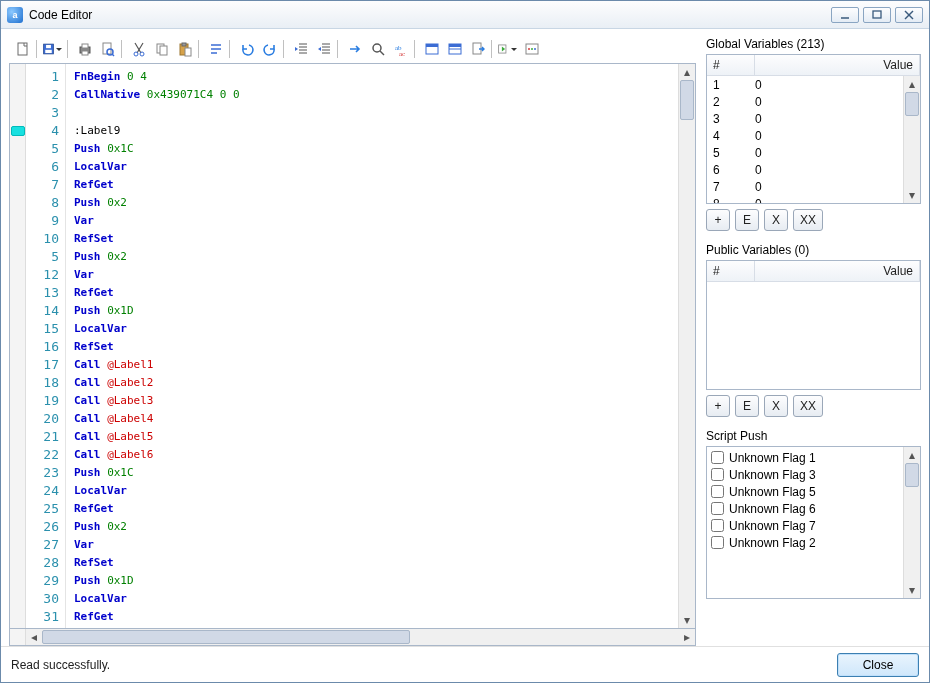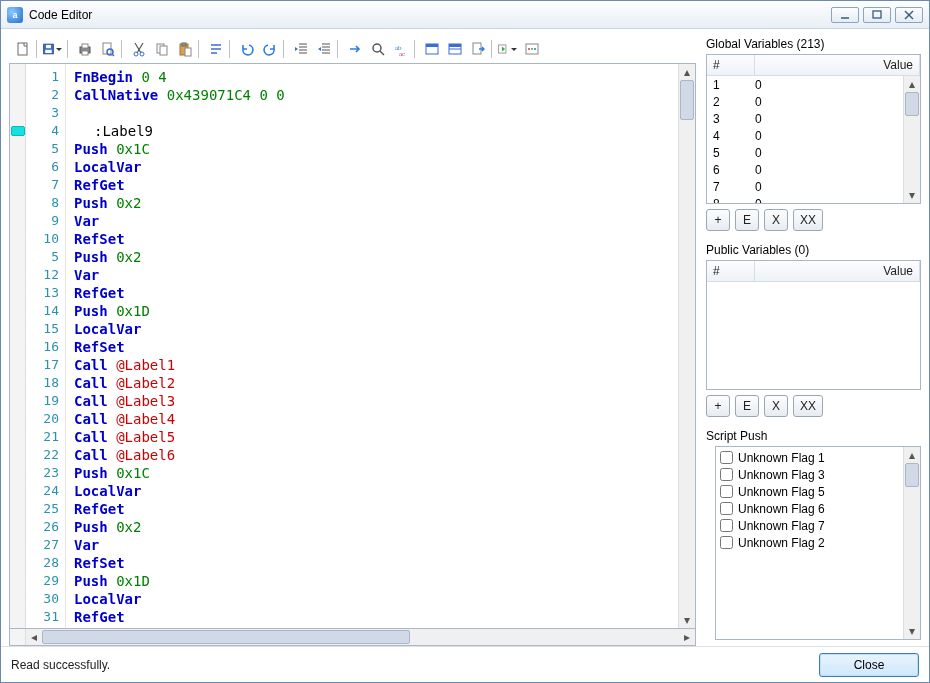--- a/index.html
+++ b/index.html
@@ -81,46 +81,46 @@
 .mark.bp { background:#18e0e0; border:1px solid #0bb; }
 .linenums {
   width: 40px; text-align: right;
   padding: 4px 6px 4px 0;
   color: #2b90ad; font-family: Consolas, monospace; font-size: 13px;
   background: #fff; border-right:1px solid #e4e4e4;
 }
 .linenums div { height: 18px; line-height: 18px; }
 .code {
   flex:1; padding: 4px 8px;
-  font-family: Consolas, monospace; font-size: 14px;
+  font-family: Consolas, monospace; font-size: 11px;
   overflow: hidden;
   white-space: pre;
 }
 .code-line { height: 18px; line-height: 18px; }
 .tok-kw { color: #0000cc; font-weight: bold; }
 .tok-num { color: #008000; }
-.tok-lbl { color: #000; margin-left: 20px; }
+.tok-lbl { color: #000; }
 .tok-call { color: #cc0000; }
 .vscroll { width: 17px; background:#f0f0f0; border-left:1px solid #ddd; position:relative;}
 .vscroll .thumb { position:absolute; top:16px; left:1px; right:1px; height:40px; background:#d1d9e6; border:1px solid #a9b7c9; border-radius:2px;}
 .vscroll .arr { position:absolute; left:0; right:0; height:16px; display:flex; align-items:center; justify-content:center; color:#555;}
 .vscroll .arr.up{top:0;} .vscroll .arr.dn{bottom:0;}
 .hscroll-wrap { height:17px; display:flex; border:1px solid #a9b7c9; border-top:none;}
 .hscroll-wrap .margin-fill{width:16px;background:#f4f4f4;border-right:1px solid #ddd;}
 .hscroll { flex:1; background:#f0f0f0; position:relative; }
 .hscroll .thumb{ position:absolute; top:1px; bottom:1px; left:16px; width:55%; background:#d1d9e6; border:1px solid #a9b7c9; border-radius:2px;}
 .hscroll .arr{position:absolute; top:0; bottom:0; width:16px; display:flex; align-items:center; justify-content:center; color:#555;}
 .hscroll .arr.l{left:0;} .hscroll .arr.r{right:0;}
 
 .panel-title { margin-bottom: 3px; }
 .table-wrap {
   border: 1px solid #a9b7c9; background:#fff;
   display:flex; flex-direction:column;
 }
-.gvtable { height: 150px; } .pvtable { height: 130px; } .flags { height: 194px; margin-left: 9px; }
+.gvtable { height: 150px; } .pvtable { height: 130px; } .flags { height: 153px; }
 .thead { display:flex; border-bottom:1px solid #d7dde6; background:linear-gradient(#fdfdfe,#eef2f7);}
 .thead .th { padding:3px 6px; border-right:1px solid #d7dde6; color:#222; font-size:12px;}
 .th.idx{width:48px;} .th.val{flex:1;text-align:right;}
 .tbody { flex:1; overflow:hidden; position:relative;}
 .trow { display:flex; height:17px; align-items:center; padding:0 6px;}
 .trow .td.idx{width:42px;} .trow .td.val{flex:1;}
 .table-vscroll{ width:17px; background:#f0f0f0; border-left:1px solid #ddd; position:relative;}
 .table-vscroll .thumb{position:absolute; top:16px; left:1px; right:1px; height:24px; background:#d1d9e6; border:1px solid #a9b7c9; border-radius:2px;}
 .table-vscroll .arr{position:absolute; left:0; right:0; height:16px; display:flex; align-items:center; justify-content:center;color:#555;}
 .table-vscroll .arr.up{top:0;} .table-vscroll .arr.dn{bottom:0;}
@@ -135,21 +135,21 @@
 .flags .tbody { padding:2px 4px; }
 .flags .tbody .frow{display:flex; align-items:center; height:17px; gap:5px;}
 .frow input{width:13px;height:13px;}
 .bottombar {
   height: 36px; display:flex; align-items:center;
   padding: 16px 10px; gap:12px;
   border-top:1px solid #e0e0e0;
 }
 .bottombar .status { flex:1; color:#222; }
 .bigbtn {
-  width:100px; height:24px;
+  width:82px; height:24px;
   border:1px solid #3c7fb1; border-radius:3px;
   background:linear-gradient(#e9f4fd,#cfe7fb);
   display:flex;align-items:center;justify-content:center;
   font-size:12px; color:#000;
   box-shadow:0 0 0 1px #bfe0fb inset;
 }
 .tbody-with-scroll{display:flex; flex:1; overflow:hidden;}
 .tbody-inner{flex:1; overflow:hidden;}
 </style>
 </head>

